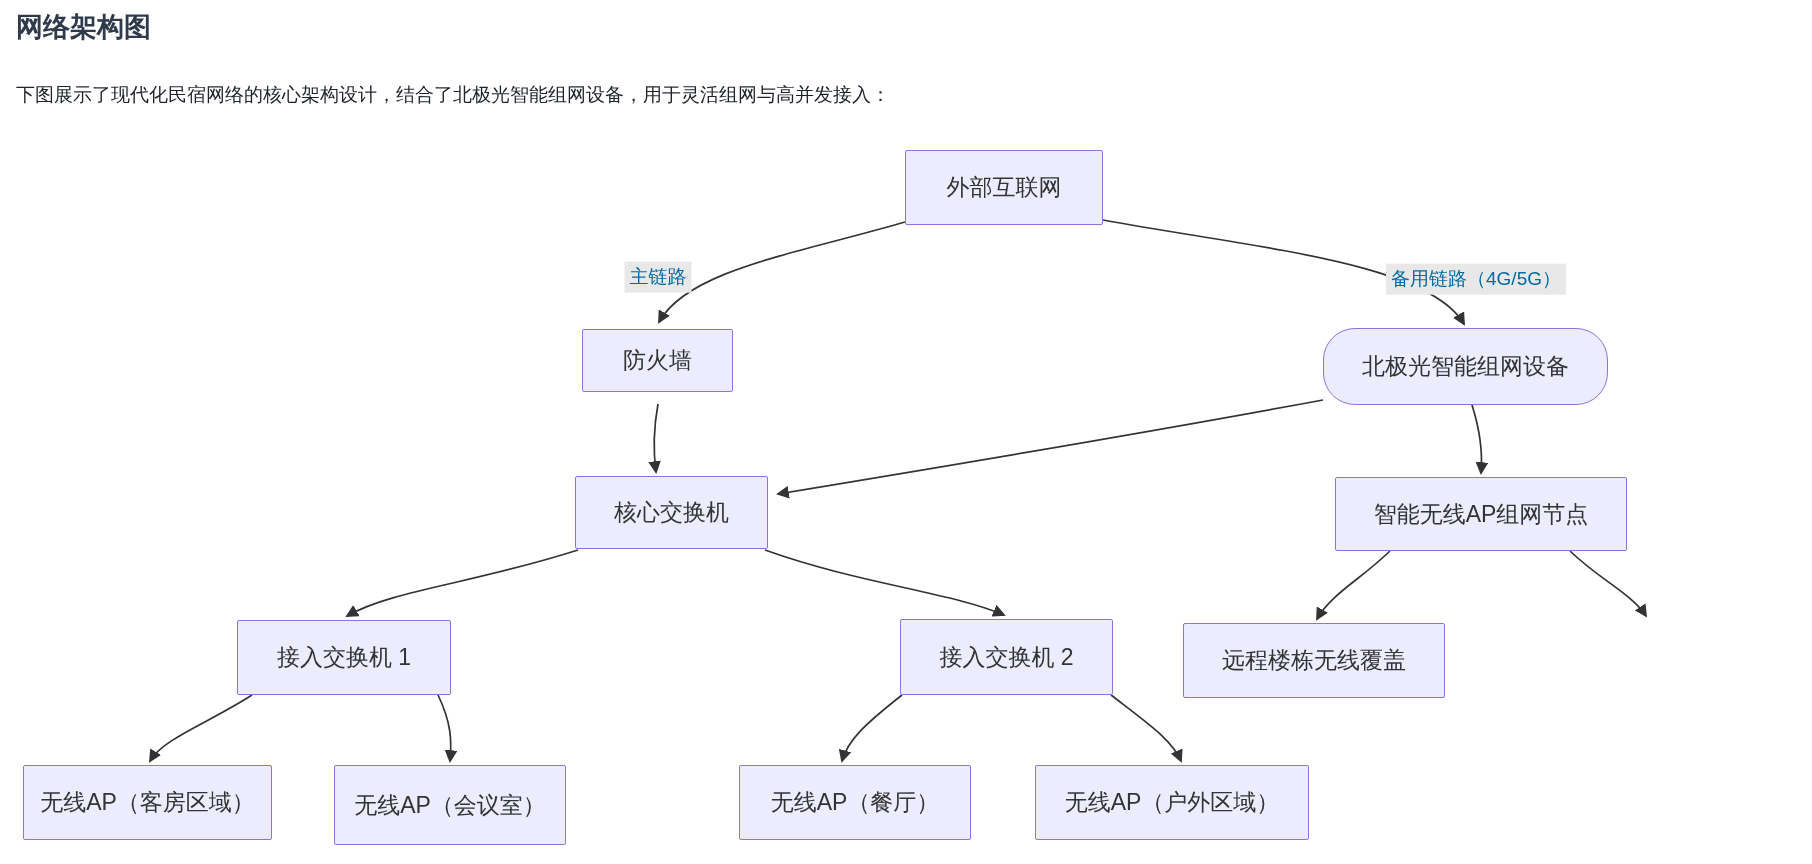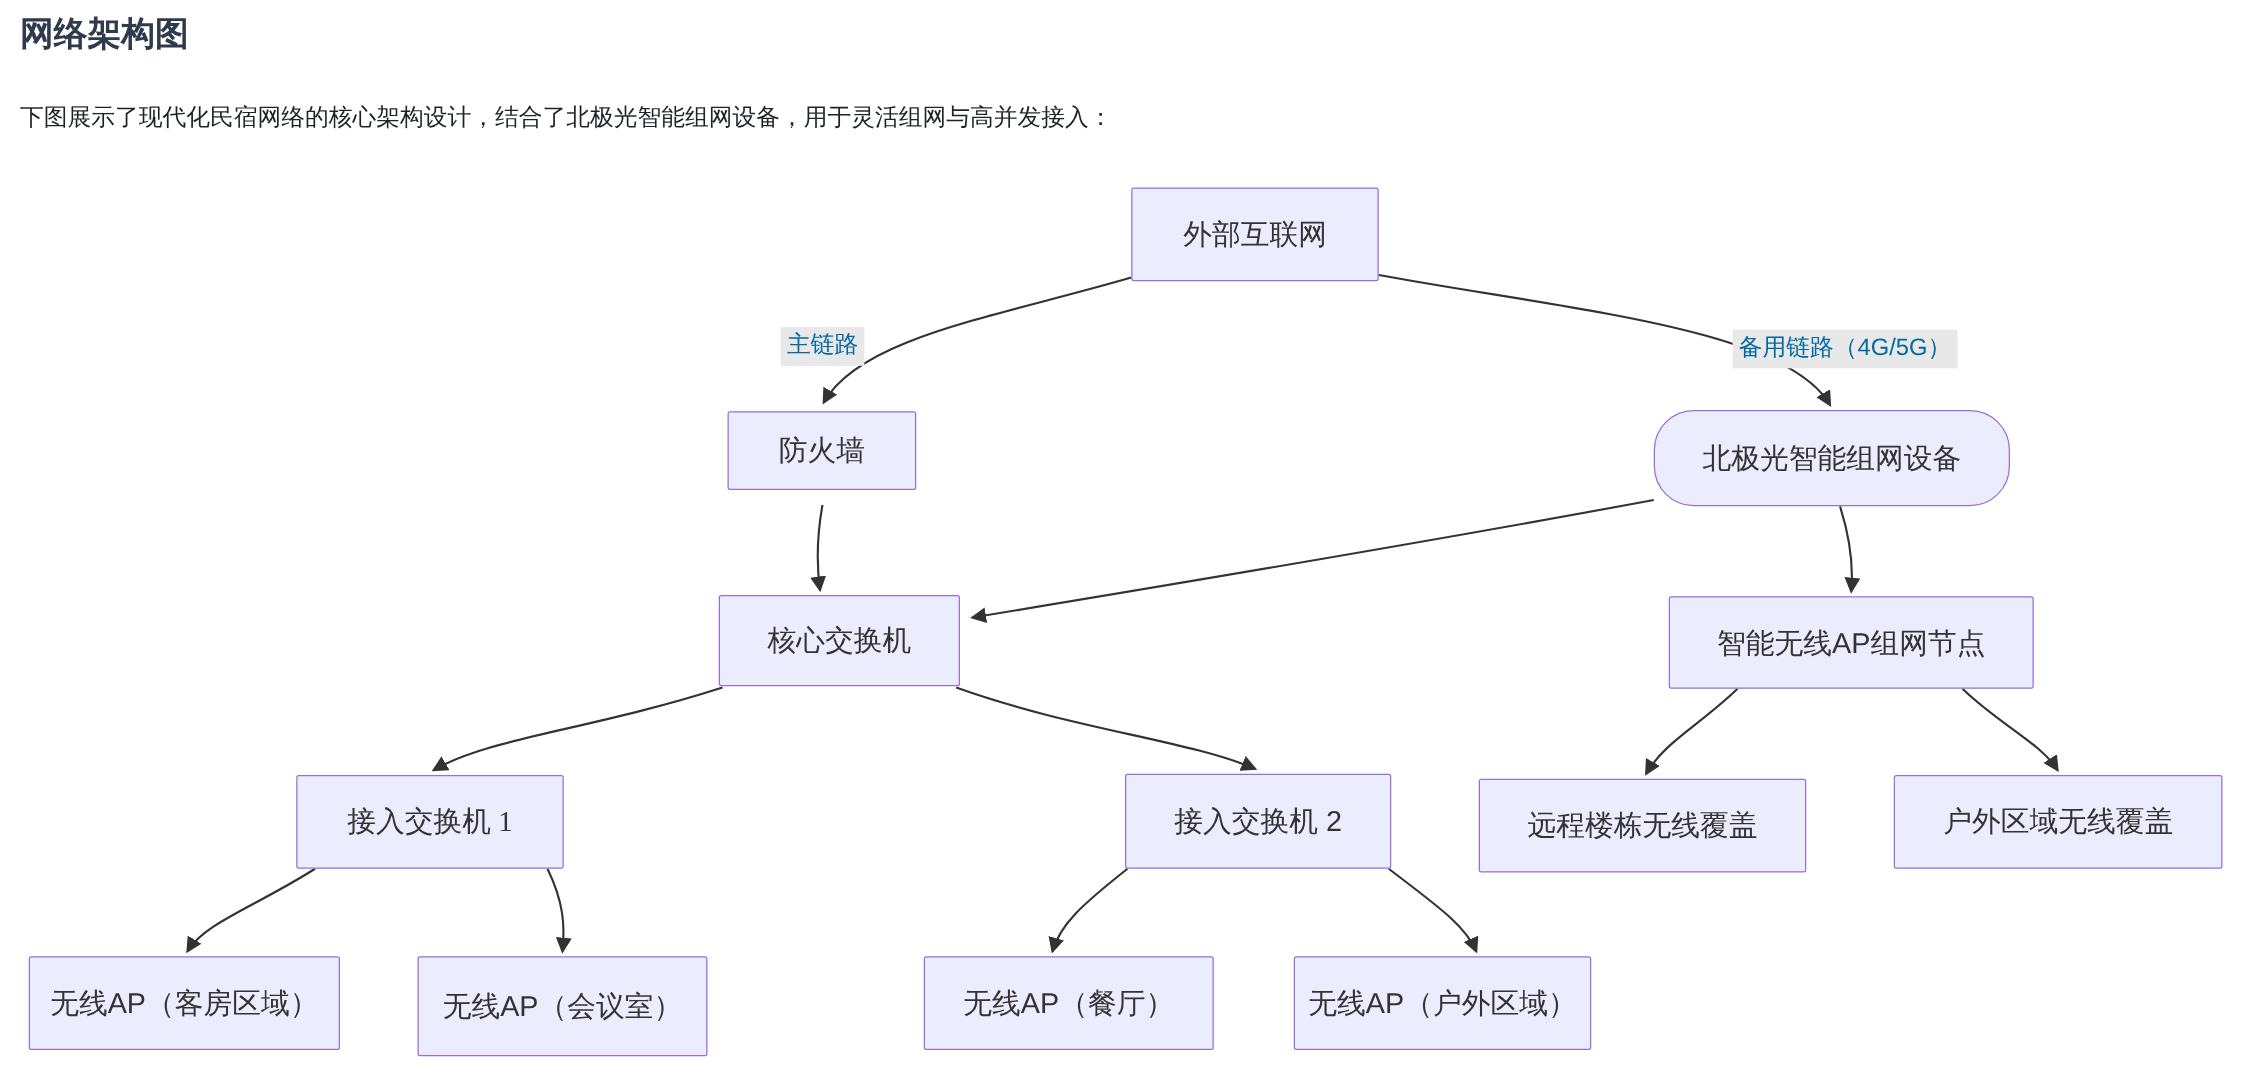--- a/index.html
+++ b/index.html
@@ -95,21 +95,20 @@
       <path d="M902,565 C864,595 848,610 842,631" class="edge" marker-end="url(#arrowhead)"></path>
       <path d="M1111,565 C1150,595 1172,610 1181,631" class="edge" marker-end="url(#arrowhead)"></path>
     </svg>
 <div class="edge-label" style="left: 658px; top: 147px;">主链路</div>
     <div class="edge-label" style="left: 1476px; top: 149px;">备用链路（4G/5G）</div>
     <div class="node" style="left: 905px; top: 20px; width: 198px; height: 75px;">外部互联网</div>
     <div class="node" style="left: 582px; top: 199px; width: 151px; height: 63px;">防火墙</div>
     <div class="node" style="left: 1323px; top: 198px; width: 285px; height: 77px; border-radius: 32px;">北极光智能组网设备</div>
     <div class="node" style="left: 575px; top: 346px; width: 193px; height: 73px;">核心交换机</div>
     <div class="node" style="left: 1335px; top: 347px; width: 292px; height: 74px;">智能无线AP组网节点</div>
-    <div class="node" style="left: 237px; top: 490px; width: 214px; height: 75px; font-family: Liberation Serif, serif;">接入交换机 1</div>
+    <div class="node" style="left: 237px; top: 490px; width: 214px; height: 75px;">接入交换机 1</div>
     <div class="node" style="left: 900px; top: 489px; width: 213px; height: 76px;">接入交换机 2</div>
     <div class="node" style="left: 1183px; top: 493px; width: 262px; height: 75px;">远程楼栋无线覆盖</div>
-    <div class="node" style="left: 1515px; top: 490px; width: 263px; height: 75px;">户外区域无线覆盖</div>
     <div class="node" style="left: 23px; top: 635px; width: 249px; height: 75px;">无线AP（客房区域）</div>
     <div class="node" style="left: 334px; top: 635px; width: 232px; height: 80px;">无线AP（会议室）</div>
     <div class="node" style="left: 739px; top: 635px; width: 232px; height: 75px; text-align: center;">无线AP（餐厅）</div>
-    <div class="node" style="left: 1035px; top: 635px; width: 238px; height: 75px;">无线AP（户外区域）</div>
+    <div class="node" style="left: 1035px; top: 635px; width: 274px; height: 75px;">无线AP（户外区域）</div>
   </div>
 
 </body></html>

